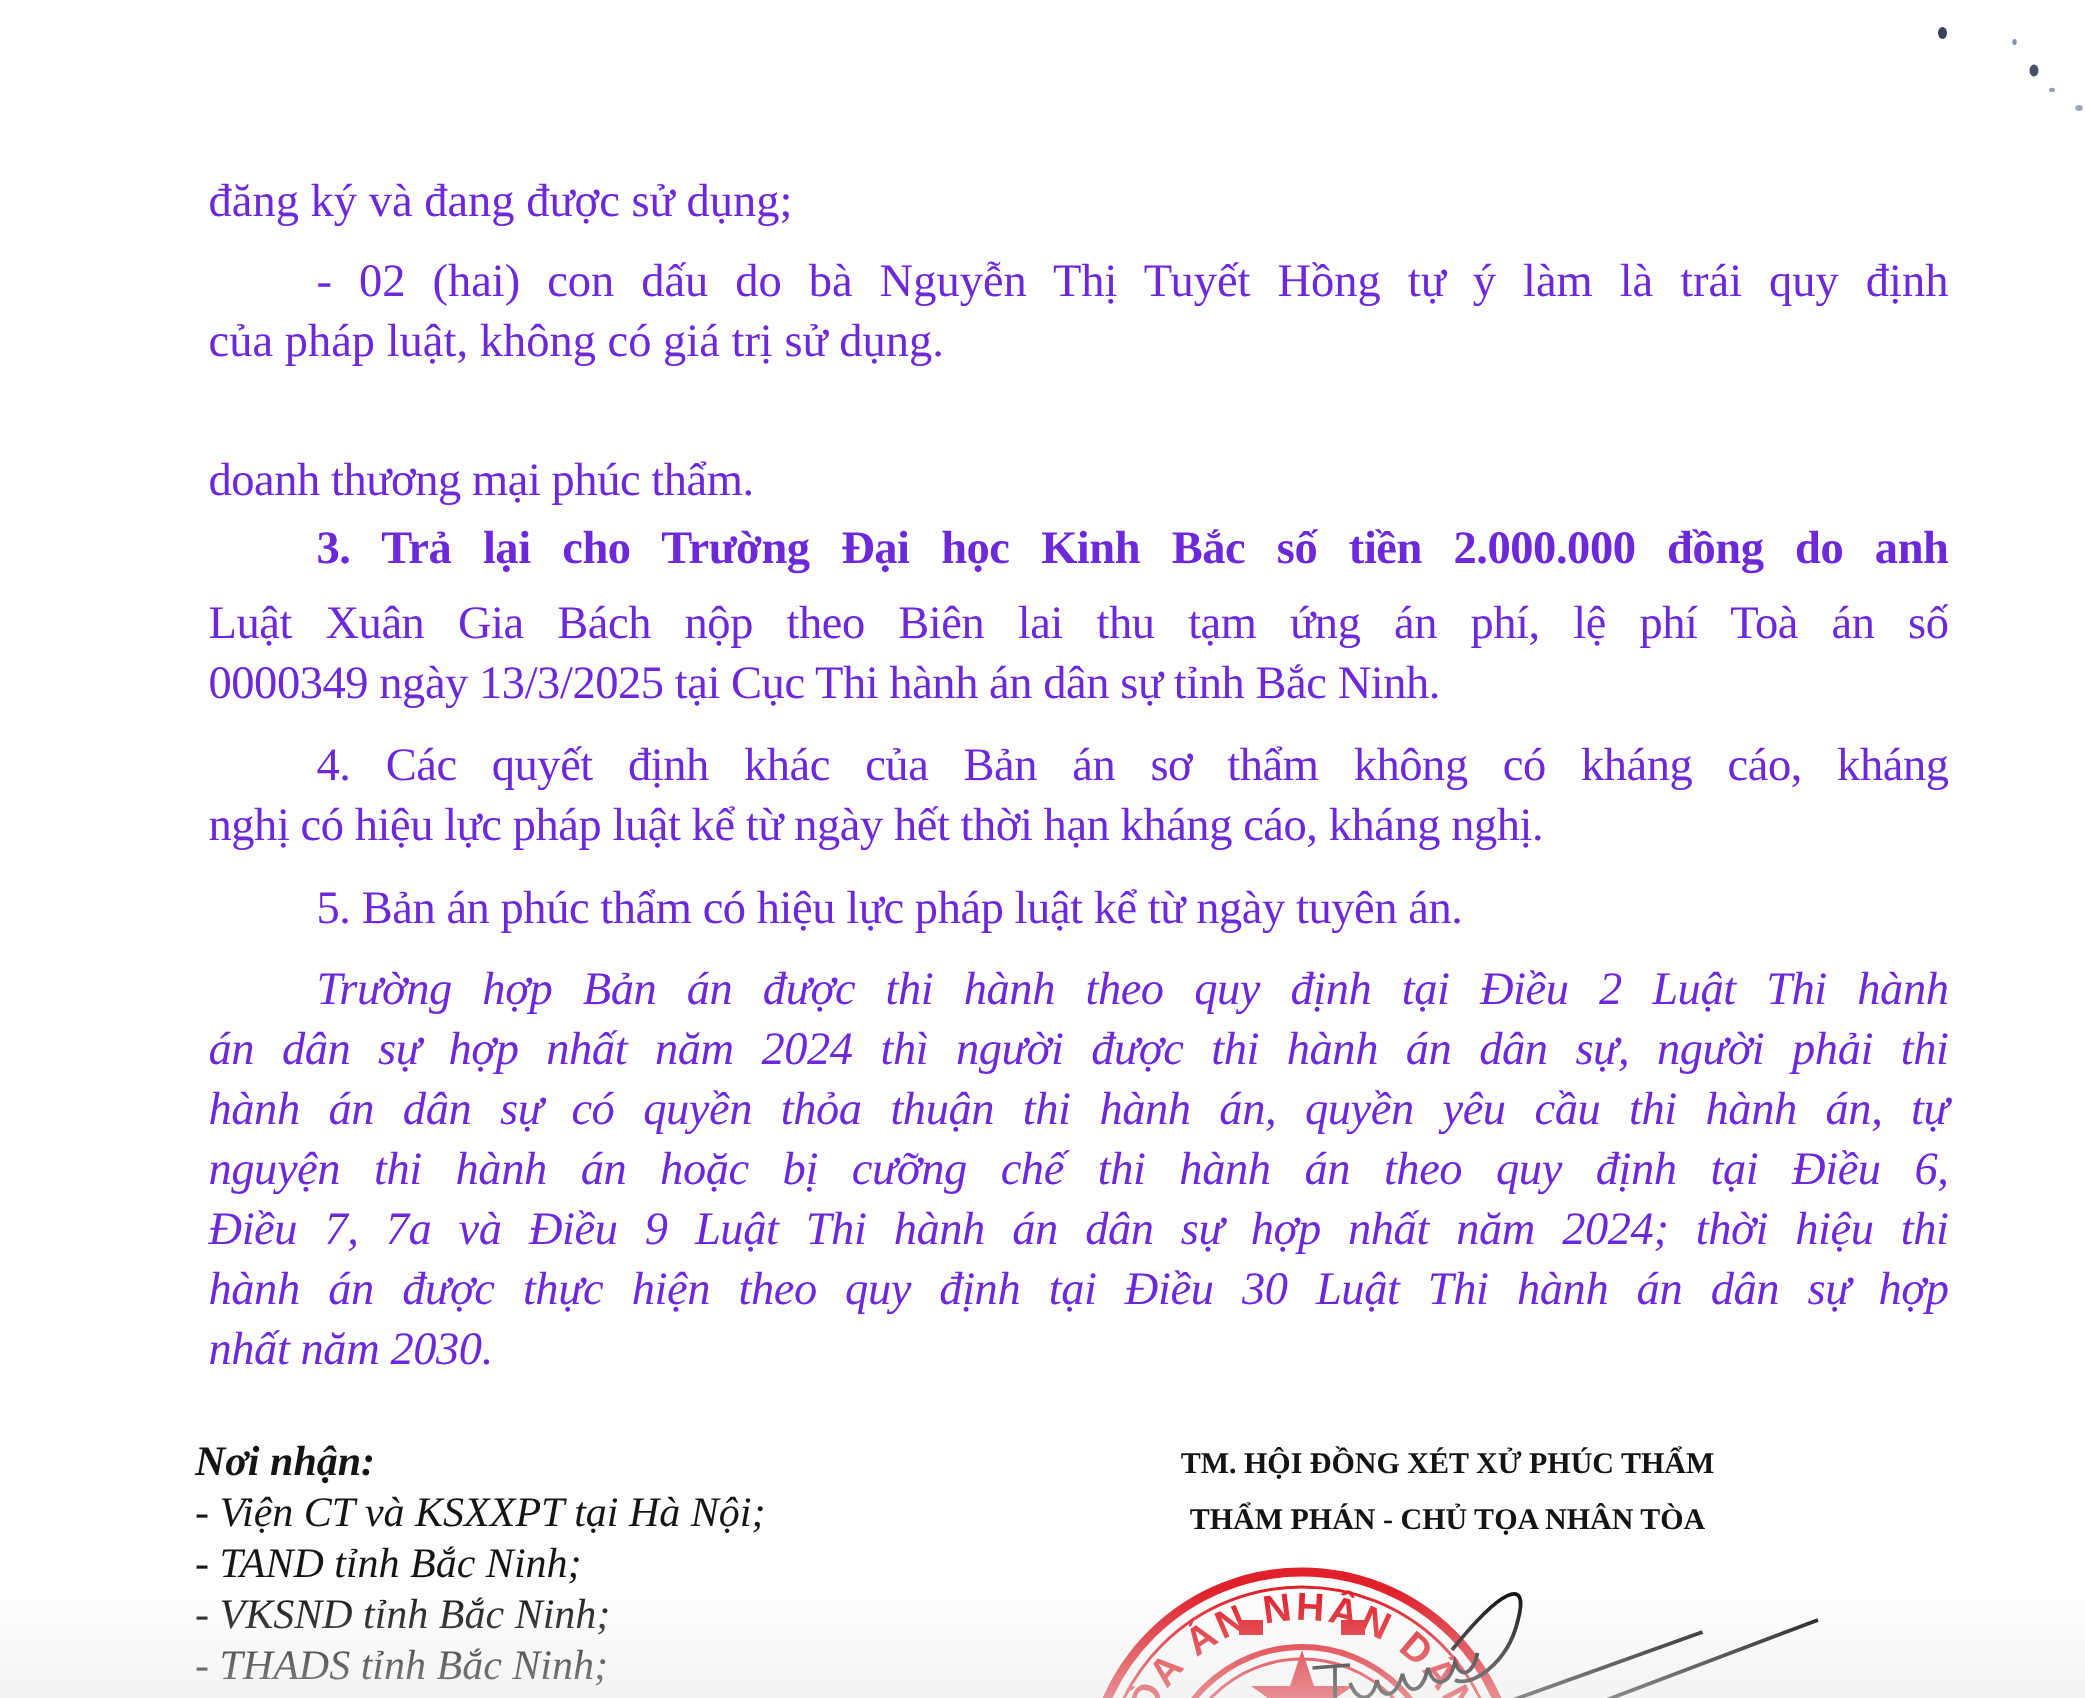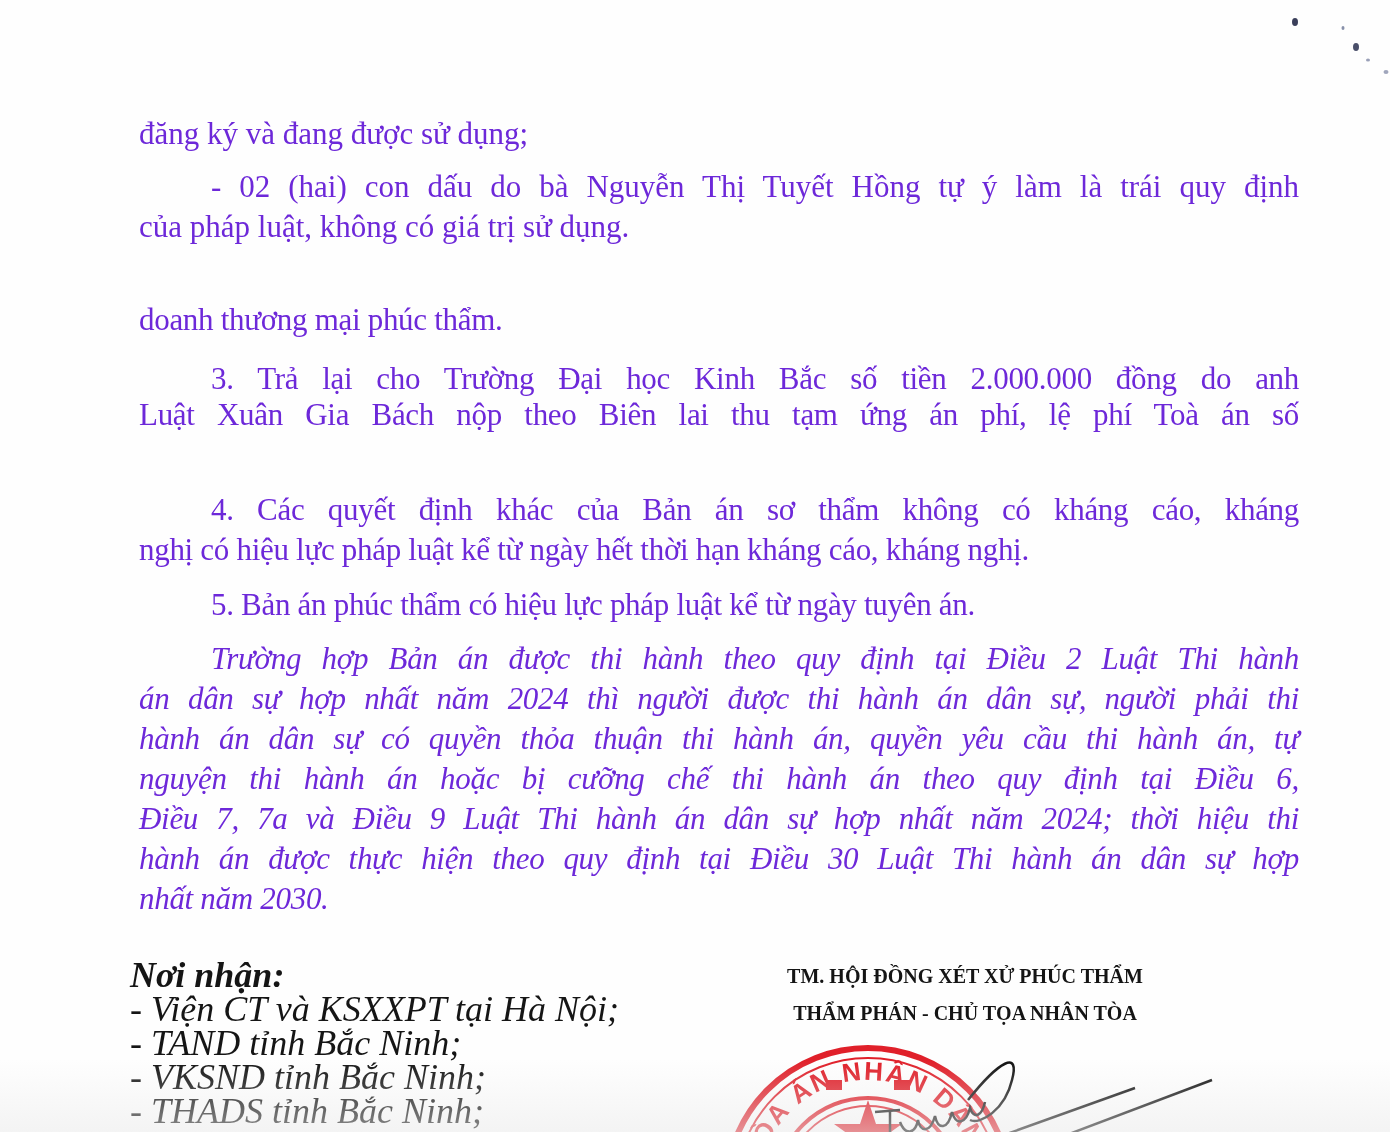--- a/index.html
+++ b/index.html
@@ -39,21 +39,21 @@
     }
     .indent { left: 186px; width: 1088px; }
     .narrow-font { letter-spacing: -0.3px; }
     .ital { font-style: italic; }
 
     .recipients {
       position: absolute;
       left: 130px;
       top: 958px;
       font-style: italic;
-      font-size: 36px;
+      font-size: 28px;
       line-height: 34px;
       color: #151515;
     }
     .recipients .head {
       font-weight: bold;
     }
     .sig-block {
       position: absolute;
       left: 640px;
       top: 958px;
@@ -110,22 +110,23 @@
     </svg>
   </div>
 
   <div class="line" style="top:114px;">đăng ký và đang được sử dụng;</div>
 
   <div class="line indent just" style="top:167px;">- 02 (hai) con dấu do bà Nguyễn Thị Tuyết Hồng tự ý làm là trái quy định</div>
   <div class="line" style="top:207px;">của pháp luật, không có giá trị sử dụng.</div>
 
   <div class="line narrow-font" style="top:300px;">doanh thương mại phúc thẩm.</div>
 
-  <div class="line indent just narrow-font" style="top:359px;">3. Trả lại cho Trường Đại học Kinh Bắc số tiền 2.000.000 đồng do anh</div>
+  <div class="line indent just narrow-font" style="top:345px;font-weight:bold;">3. Trả lại cho Trường Đại học Kinh Bắc số tiền 2.000.000 đồng do anh</div>
   <div class="line just narrow-font" style="top:395px;">Luật Xuân Gia Bách nộp theo Biên lai thu tạm ứng án phí, lệ phí Toà án số</div>
+  <div class="line narrow-font" style="top:435px;">0000349 ngày 13/3/2025 tại Cục Thi hành án dân sự tỉnh Bắc Ninh.</div>
 
   <div class="line indent just narrow-font" style="top:490px;">4. Các quyết định khác của Bản án sơ thẩm không có kháng cáo, kháng</div>
   <div class="line narrow-font" style="top:530px;">nghị có hiệu lực pháp luật kể từ ngày hết thời hạn kháng cáo, kháng nghị.</div>
 
   <div class="line indent narrow-font" style="top:585px;">5. Bản án phúc thẩm có hiệu lực pháp luật kể từ ngày tuyên án.</div>
 
   <div class="line indent just ital narrow-font" style="top:639px;">Trường hợp Bản án được thi hành theo quy định tại Điều 2 Luật Thi hành</div>
   <div class="line just ital narrow-font" style="top:679px;">án dân sự hợp nhất năm 2024 thì người được thi hành án dân sự, người phải thi</div>
   <div class="line just ital narrow-font" style="top:719px;font-family:Liberation Serif, serif;">hành án dân sự có quyền thỏa thuận thi hành án, quyền yêu cầu thi hành án, tự</div>
   <div class="line just ital narrow-font" style="top:759px;">nguyện thi hành án hoặc bị cưỡng chế thi hành án theo quy định tại Điều 6,</div>

